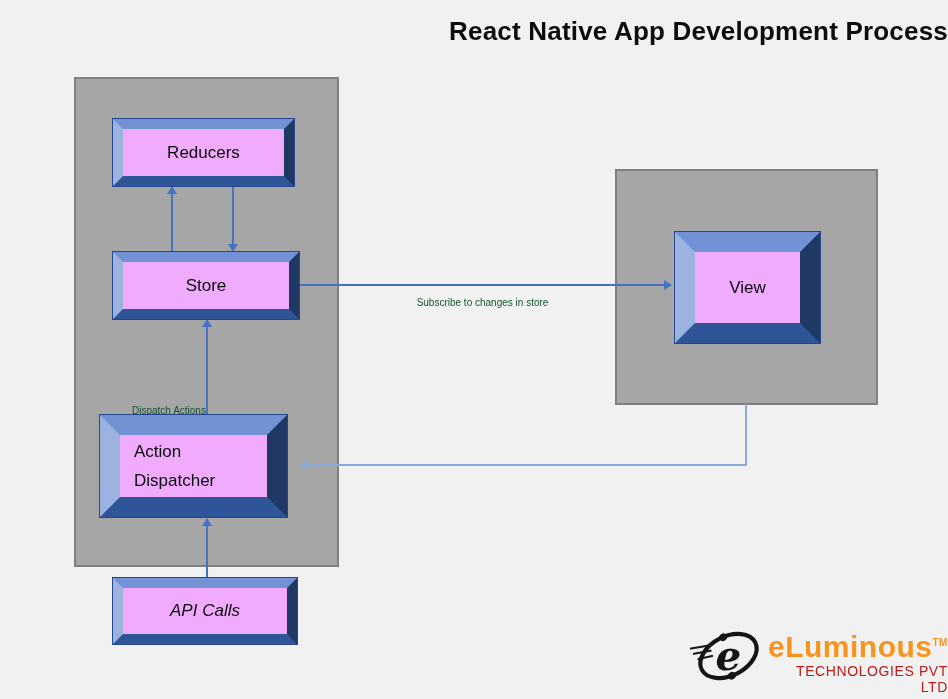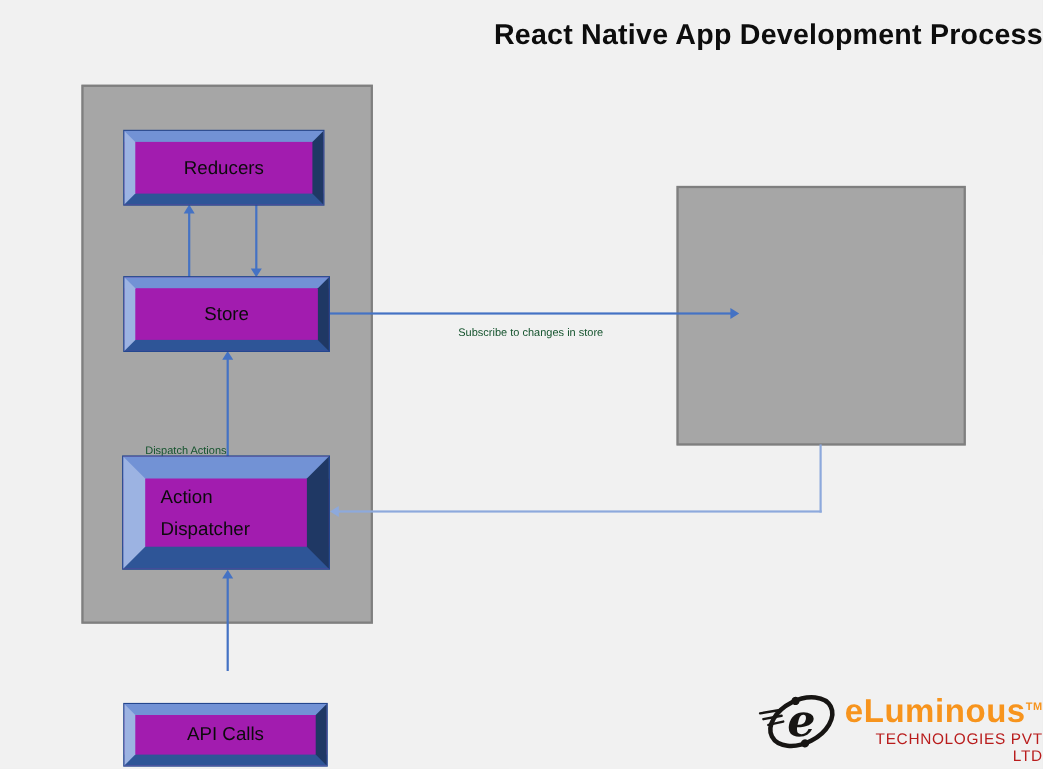--- a/index.html
+++ b/index.html
@@ -6,33 +6,33 @@
   body{font-family:"Liberation Sans","DejaVu Sans",sans-serif;background:#e8e8e8;}
   .canvas{position:relative;width:948px;height:699px;background:#f1f1f1;overflow:hidden;margin:0 auto;}
 
   .title{position:absolute;left:0;top:16px;width:100%;text-align:right;
          font-size:26px;font-weight:bold;color:#0d0d0d;letter-spacing:0.2px;}
 
   .gray-box{position:absolute;background:#a6a6a6;border:2px solid #7f7f7f;box-sizing:border-box;}
   .gray-redux{left:74px;top:77px;width:265px;height:490px;}
   .gray-view{left:615px;top:169px;width:263px;height:236px;}
 
-  .node{position:absolute;box-sizing:border-box;background:#a21caf;
+  .node{position:absolute;box-sizing:border-box;background:#f0abfc;
         border-style:solid;border-width:10px;
         border-top-color:#7292d5;border-left-color:#9cb3e2;
         border-bottom-color:#2e5597;border-right-color:#1f3864;
         outline:1px solid #24478f;
         display:flex;align-items:center;justify-content:center;
         font-size:17px;color:#0b0b0b;}
   .node-reducers{left:113px;top:119px;width:181px;height:67px;}
   .node-store{left:113px;top:252px;width:186px;height:67px;}
-  .node-ad{left:112px;top:415px;width:187px;height:102px;border-width:20px;
+  .node-ad{left:100px;top:415px;width:187px;height:102px;border-width:20px;
            justify-content:flex-start;align-items:center;}
   .node-ad .lbl{padding-left:14px;line-height:29px;width:110px;}
-  .node-api{left:113px;top:640px;width:184px;height:56px;}
+  .node-api{left:113px;top:578px;width:184px;height:66px;font-style:italic;}
   .node-view{left:675px;top:232px;width:145px;height:111px;border-width:20px;}
 
   .edge{position:absolute;background:#4472c4;}
   .edge.light{background:#8da9dc;}
   .ah{position:absolute;width:0;height:0;}
   .ah-up{border-left:5px solid transparent;border-right:5px solid transparent;border-bottom:8px solid #4472c4;}
   .ah-down{border-left:5px solid transparent;border-right:5px solid transparent;border-top:8px solid #4472c4;}
   .ah-right{border-top:5px solid transparent;border-bottom:5px solid transparent;border-left:8px solid #4472c4;}
   .ah-left{border-top:5px solid transparent;border-bottom:5px solid transparent;border-right:8px solid #8da9dc;}
 
@@ -84,20 +84,23 @@
   </div>
   <div class="node node-store">
     <span class="lbl">Store</span>
   </div>
   <div class="node node-ad">
     <span class="lbl">Action Dispatcher</span>
   </div>
   <div class="node node-api">
     <span class="lbl">API Calls</span>
   </div>
+  <div class="node node-view">
+    <span class="lbl">View</span>
+  </div>
 
   <div class="logo">
     <svg class="logo-mark" viewBox="0 0 100 96" xmlns="http://www.w3.org/2000/svg">
       <g transform="rotate(-27 52 48)">
         <ellipse cx="52" cy="48" rx="40" ry="26" fill="none" stroke="#171513" stroke-width="5.5"></ellipse>
         <circle cx="57" cy="22.5" r="5" fill="#171513"></circle>
         <circle cx="44" cy="73.5" r="5" fill="#171513"></circle>
       </g>
       <g stroke="#171513" stroke-width="3" stroke-linecap="round">
         <line x1="2" y1="38" x2="26" y2="34"></line>

